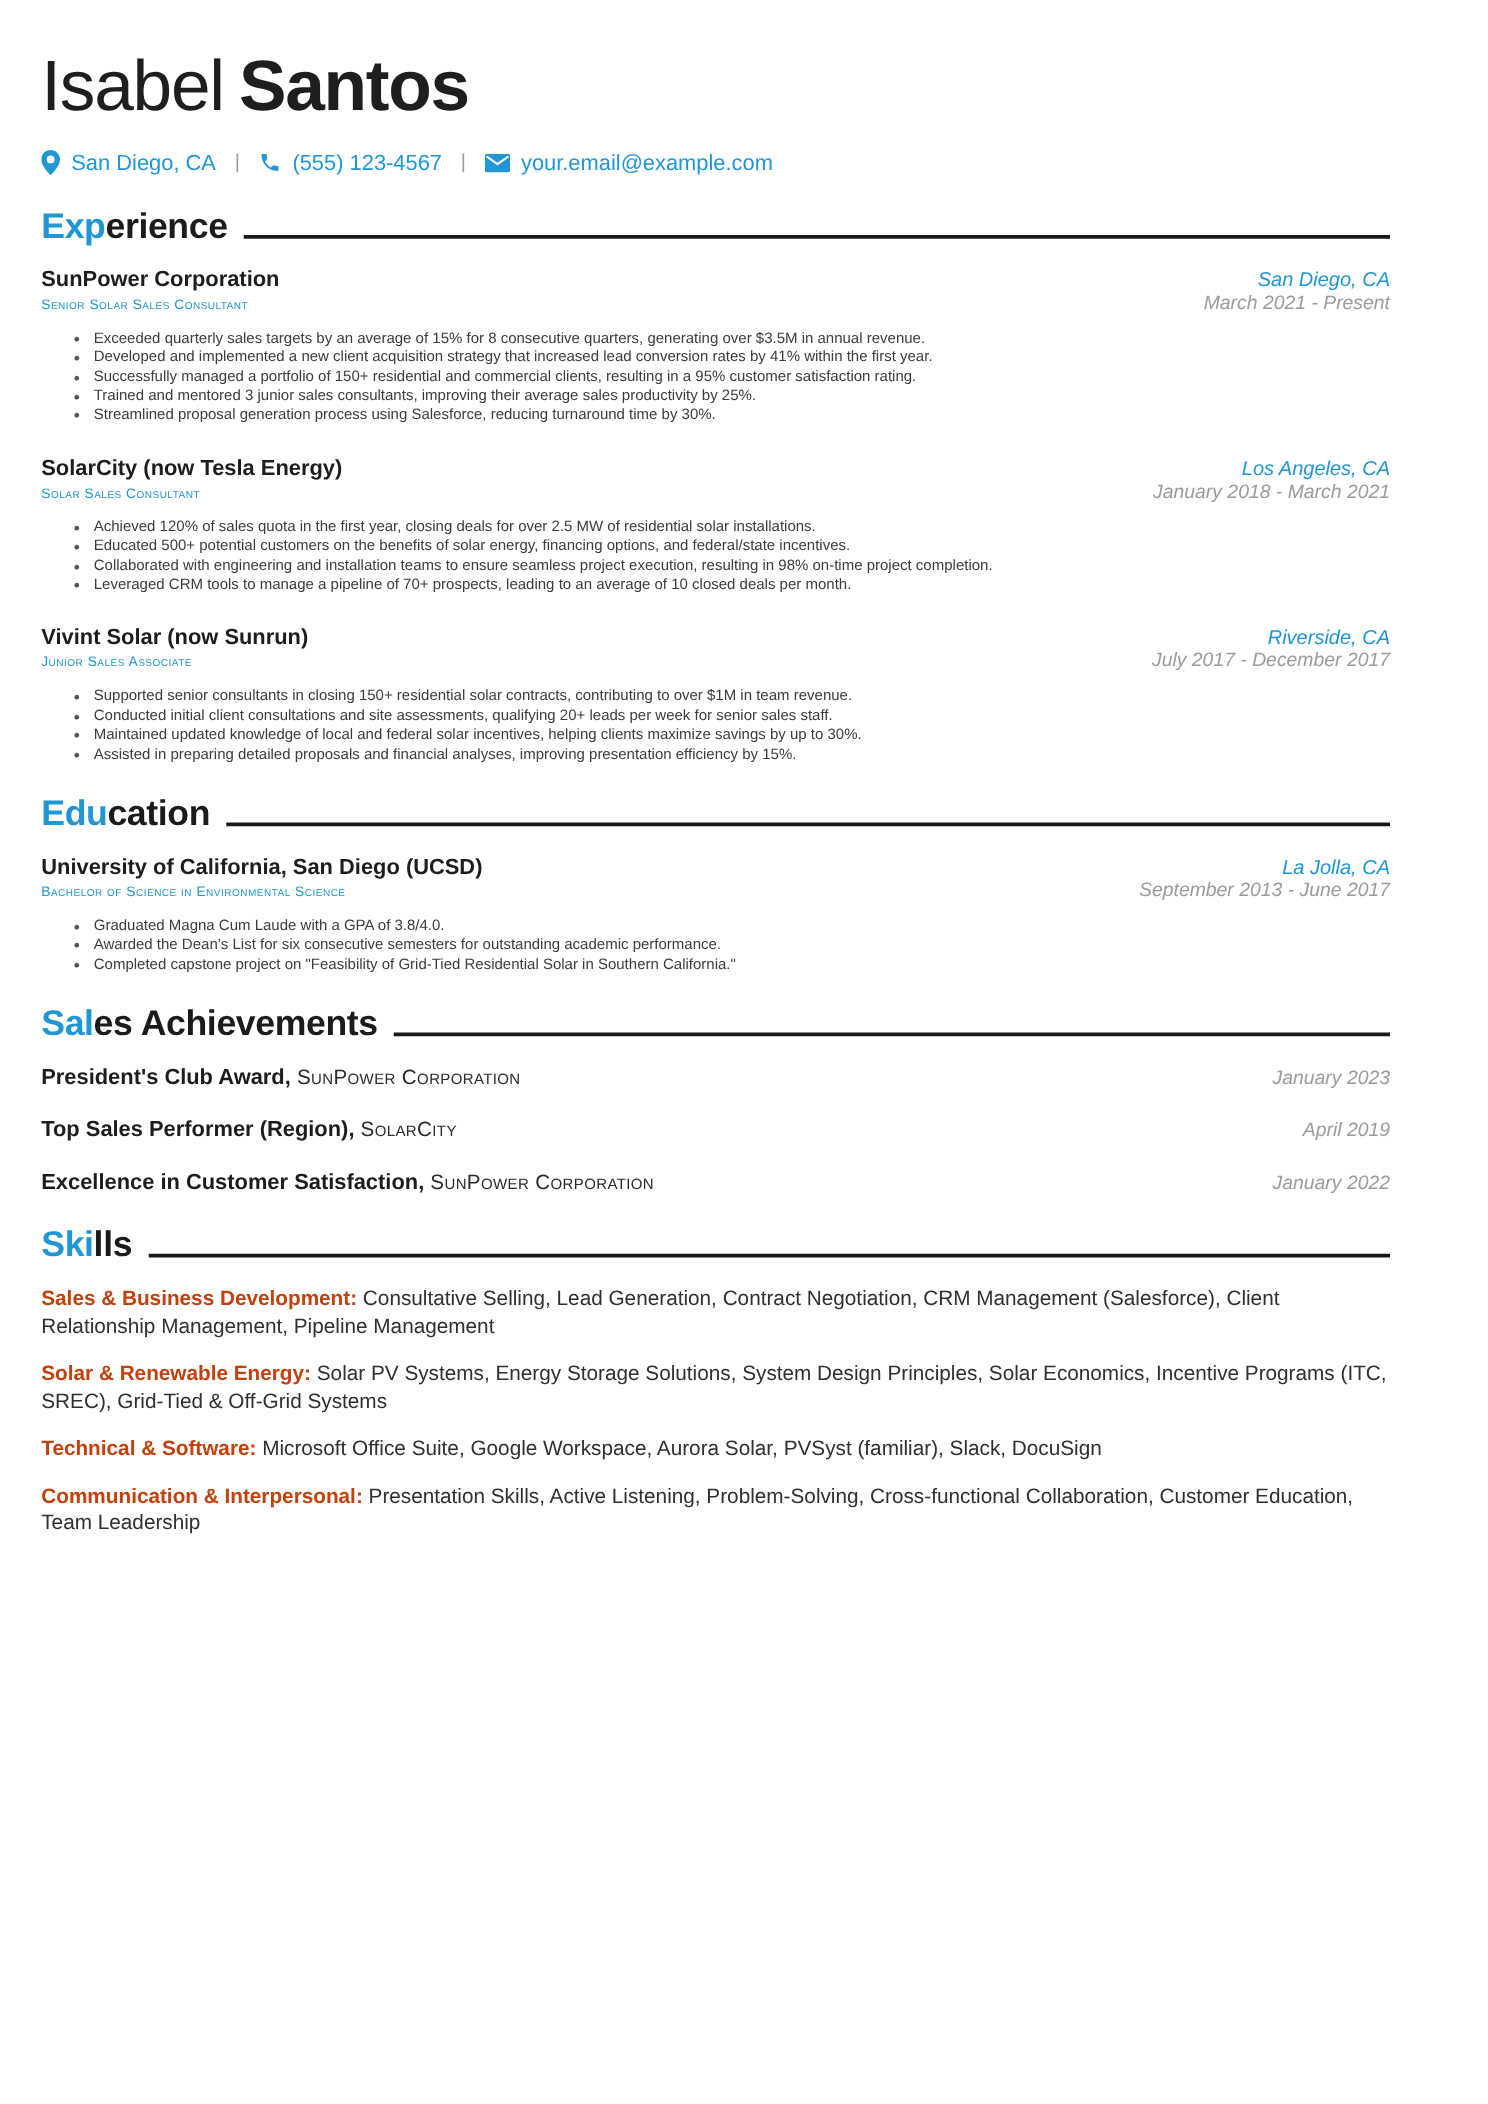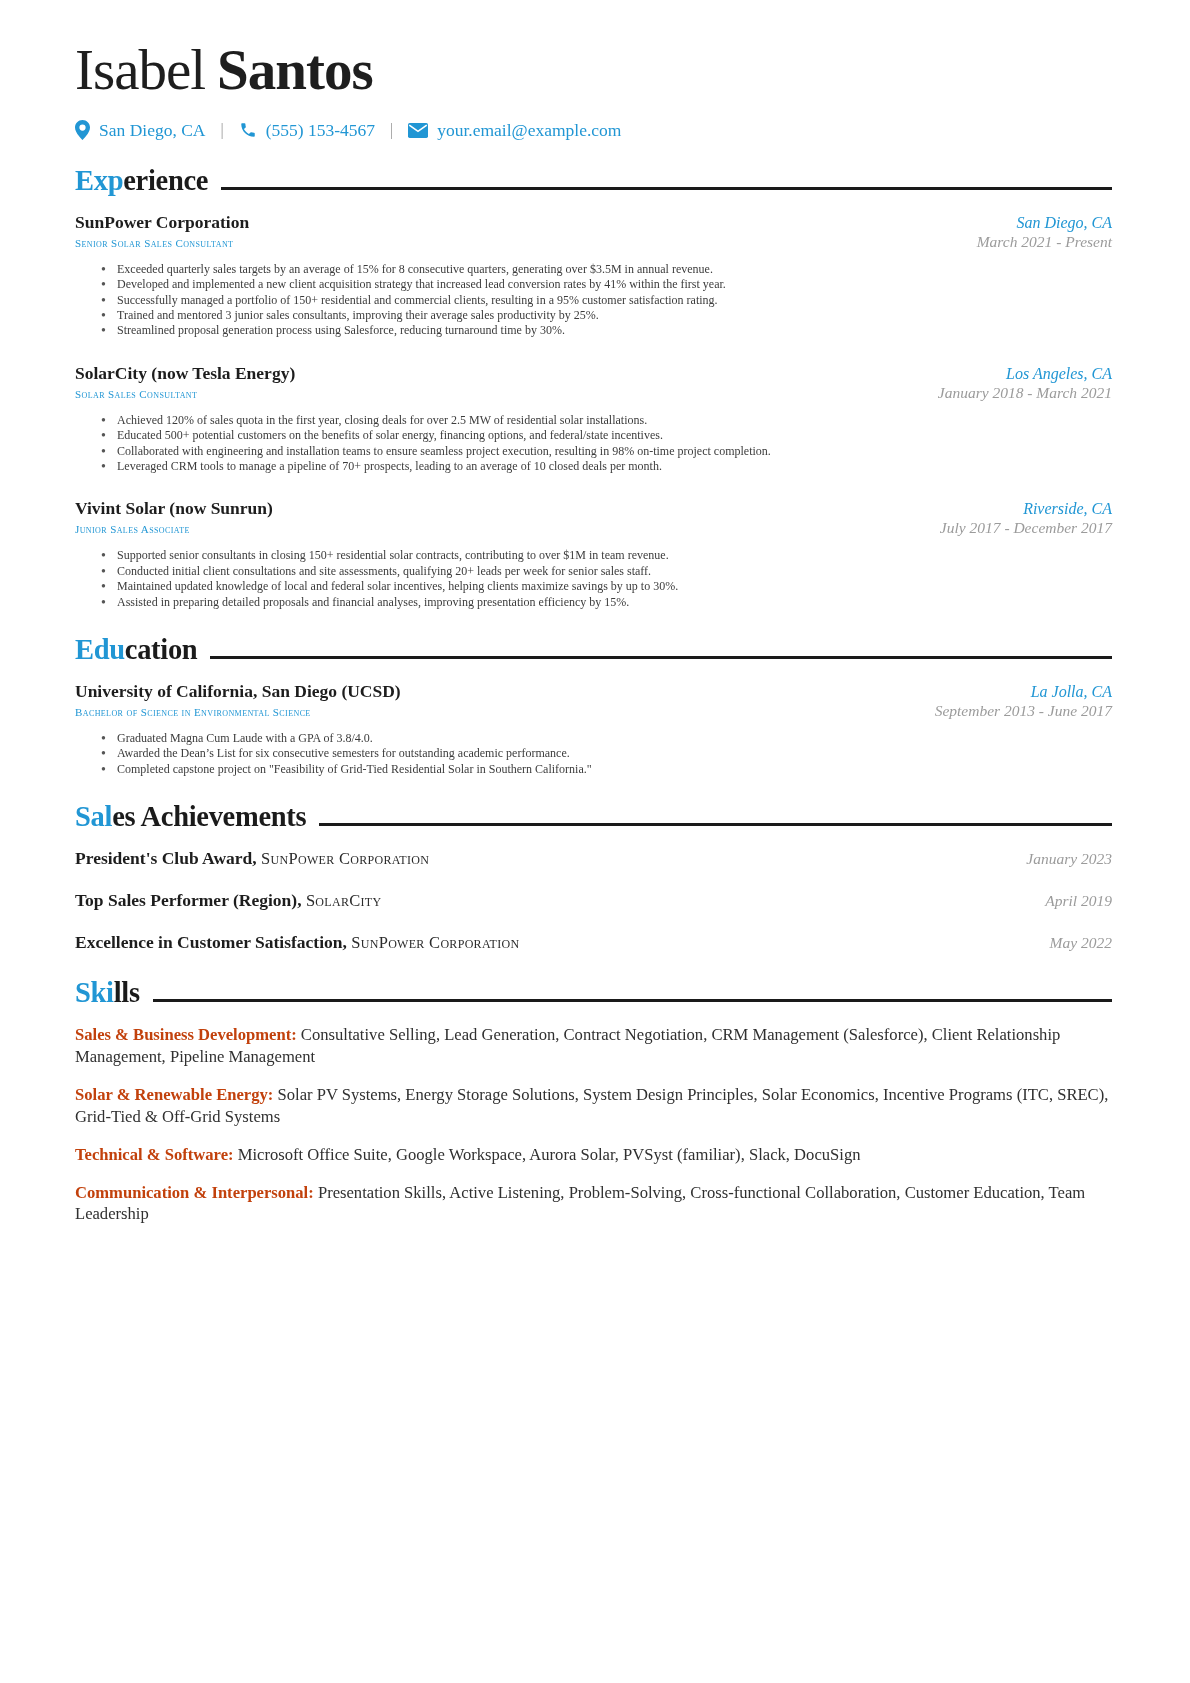--- a/index.html
+++ b/index.html
@@ -3,22 +3,22 @@
 <meta charset="utf-8">
 <style>
   html, body { margin: 0; padding: 0; background: #ffffff; }
   .page {
     position: relative;
     width: 1190px;
     height: 1683px;
     margin: 0 auto;
     background: #ffffff;
     box-sizing: border-box;
-    padding: 40px 78px 40px 75px;
-    font-family: Liberation Serif, serif;
+    padding: 40px 78px 40px 33px;
+    font-family: Liberation Sans, sans-serif;
     color: #2b2b2b;
     overflow: hidden;
   }
 
   
   .name {
     font-size: 57px;
     line-height: 1.05;
     font-weight: 400;
     color: #1e1e1e;
@@ -152,21 +152,21 @@
       </span>
       <span>San Diego, CA</span>
     </span>
     <span class="sep">|</span>
     <span class="item">
       <span>
         <svg width="18" height="18" viewBox="0 0 24 24">
             <path fill="#2196d4" d="M6.6 10.8c1.4 2.8 3.8 5.1 6.6 6.6l2.2-2.2c.3-.3.7-.4 1-.2 1.1.4 2.3.6 3.6.6.6 0 1 .4 1 1V20c0 .6-.4 1-1 1C10.6 21 3 13.4 3 4c0-.6.4-1 1-1h3.5c.6 0 1 .4 1 1 0 1.2.2 2.4.6 3.6.1.3 0 .7-.2 1l-2.3 2.2z"></path>
           </svg>
       </span>
-      <span>(555) 153-4567</span>
+      <span>(555) 123-4567</span>
     </span>
     <span class="sep">|</span>
     <span class="item">
       <span>
         <svg width="20" height="15" viewBox="0 0 24 18">
             <rect fill="#2196d4" x="0" y="0" width="24" height="18" rx="2"></rect>
             <path fill="none" stroke="#ffffff" stroke-width="2" d="M1.5 2.5 12 10 22.5 2.5"></path>
           </svg>
       </span>
       <span>your.email@example.com</span>
@@ -267,21 +267,21 @@
     <div class="ach-row">
       <span><span class="ach-name">President's Club Award</span><span class="ach-name">, </span><span class="ach-org">SunPower Corporation</span></span>
       <span class="dates">January 2023</span>
     </div>
     <div class="ach-row">
       <span><span class="ach-name">Top Sales Performer (Region)</span><span class="ach-name">, </span><span class="ach-org">SolarCity</span></span>
       <span class="dates">April 2019</span>
     </div>
     <div class="ach-row">
       <span><span class="ach-name">Excellence in Customer Satisfaction</span><span class="ach-name">, </span><span class="ach-org">SunPower Corporation</span></span>
-      <span class="dates">May 2022</span>
+      <span class="dates">January 2022</span>
     </div>
   </div>
 
   <div class="section">
     <div class="section-title">
       <span class="accent">Ski</span>
         <span>lls</span>
       <div class="rule"></div>
     </div>
 

